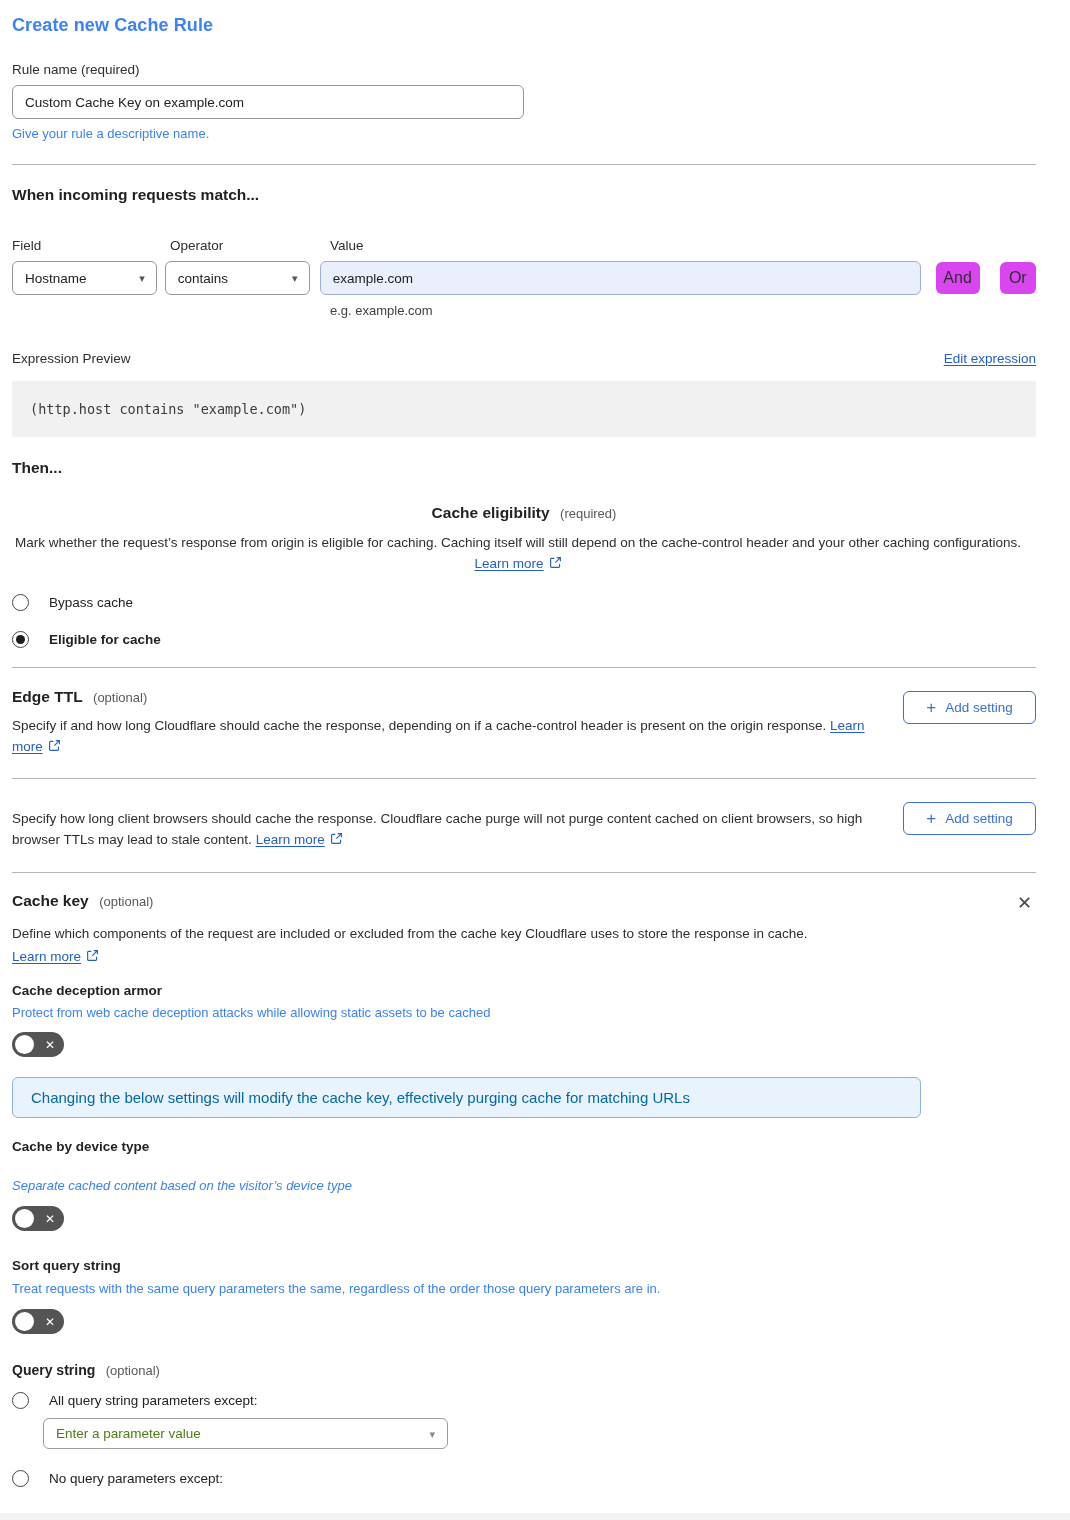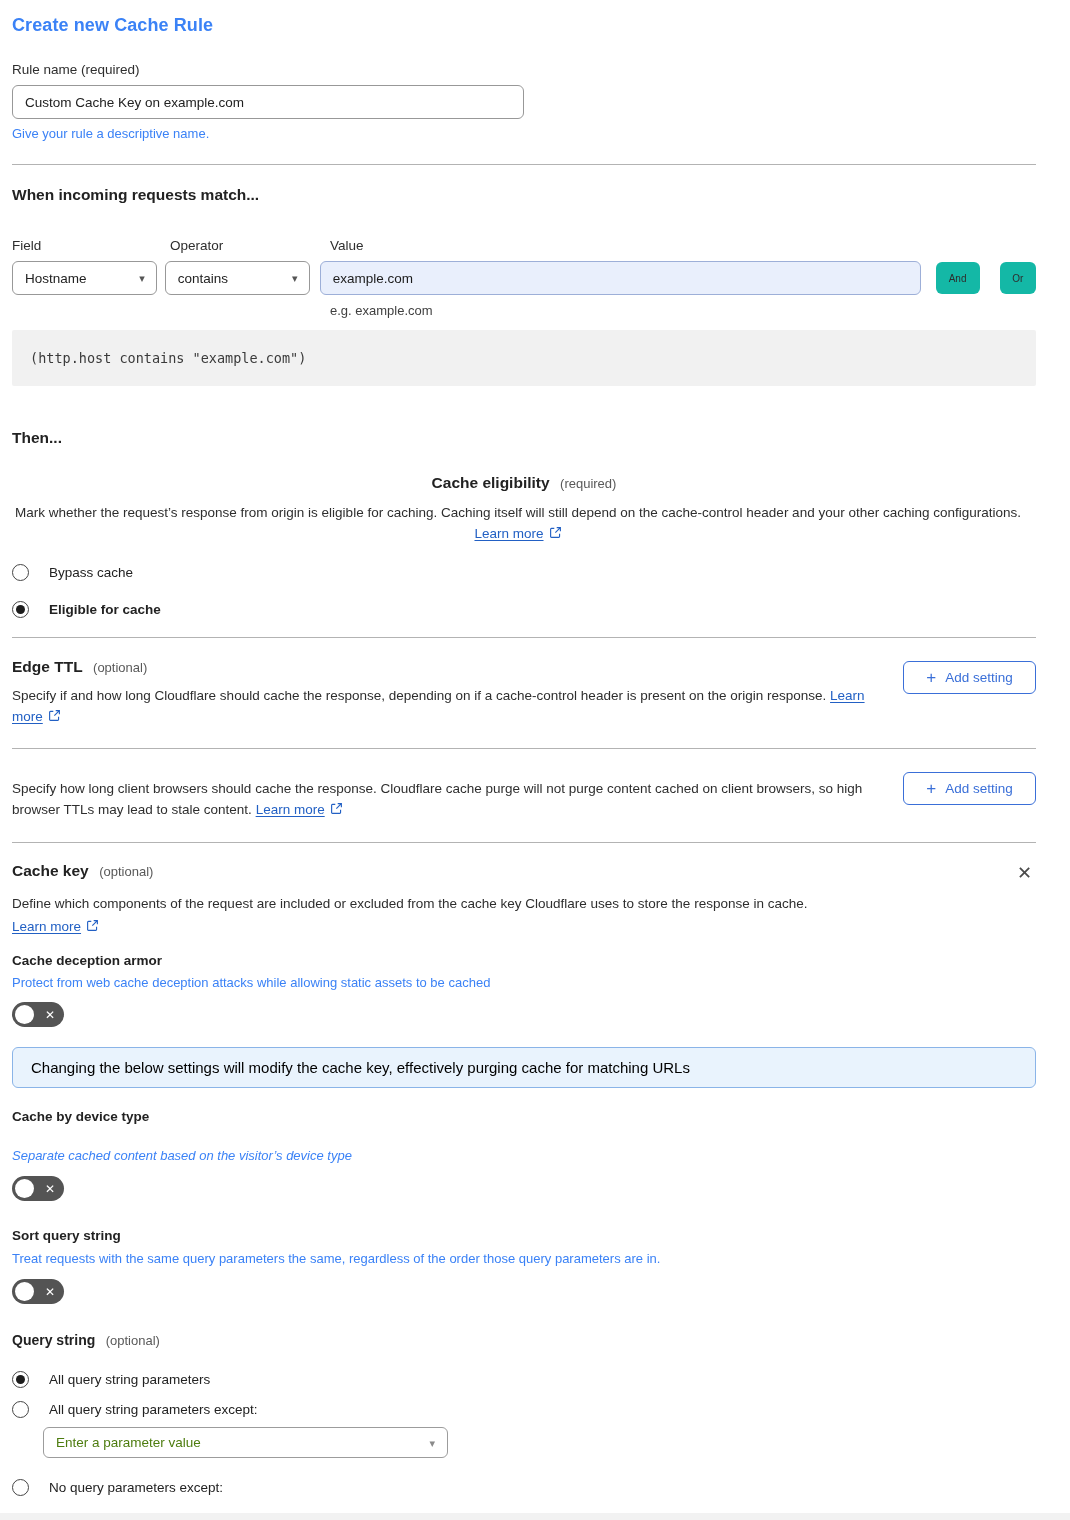--- a/index.html
+++ b/index.html
@@ -20,22 +20,22 @@
   .text-input { height:34px; border:1px solid #989898; border-radius:6px; background:#fff;
     font-size:13.5px; color:#222; padding:0 12px; font-family:"Liberation Sans", sans-serif; width:512px; }
 
   .controls-row { display:flex; align-items:center; margin-top:8px; }
   .select { position:relative; height:34px; border:1px solid #989898; border-radius:6px;
     background:#fff; display:flex; align-items:center; padding:0 12px; font-size:13.5px; color:#222; cursor:pointer; }
   .select .caret { position:absolute; right:11px; top:50%; transform:translateY(-45%);
     font-size:11px; color:#555; }
   .value-input { height:34px; width:626px; border:1px solid #9dafd8; border-radius:6px;
     background:#e9effc; font-size:13.5px; color:#1c1c1c; padding:0 12px; font-family:"Liberation Sans", sans-serif; }
-  .chip-btn { height:32px; border:none; border-radius:6px; background:#14b8a6; color:#2e2e2e;
-    font-size:10px; font-family:"Liberation Sans", sans-serif; cursor:pointer; }
+  .chip-btn { height:32px; border:none; border-radius:6px; background:#d946ef; color:#2e2e2e;
+    font-size:16px; font-family:"Liberation Sans", sans-serif; cursor:pointer; }
 
   .expr-row { display:flex; justify-content:space-between; align-items:flex-end; width:1024px; }
   .code-block { margin-top:12px; width:1024px; height:56px; background:#f1f1f1; border-radius:2px;
     display:flex; align-items:center; padding-left:18px;
     font-family:"DejaVu Sans Mono", monospace; font-size:13.5px; color:#3a3a3a; }
 
   .radio-row { display:flex; align-items:center; }
   .radio { width:17px; height:17px; border:1.5px solid #464646; border-radius:50%;
     display:inline-flex; align-items:center; justify-content:center; background:#fff; cursor:pointer; flex:none; }
   .radio.checked::after { content:""; width:9px; height:9px; border-radius:50%; background:#1d1d1d; }
@@ -47,22 +47,22 @@
     display:inline-flex; align-items:center; justify-content:center; gap:9px; padding:0 16px; }
   .add-btn .plus { font-size:17px; line-height:1; margin-top:-1px; }
 
   .close-x { font-size:18px; color:#4a4a4a; cursor:pointer; line-height:1; padding:2px 4px; font-weight:400; }
 
   .toggle { position:relative; width:52px; height:25px; border-radius:13px; background:#545454; cursor:pointer; }
   .toggle .knob { position:absolute; left:3px; top:3px; width:19px; height:19px; border-radius:50%; background:#fff; }
   .toggle .off-x { position:absolute; right:9px; top:50%; transform:translateY(-52%);
     color:#fff; font-size:12px; }
 
-  .notice { width:1024px; border:1px solid #8ab4e8; background:#e9f3fd; border-radius:6px;
-    padding:11px 18px; font-size:15px; color:#000000; }
+  .notice { width:909px; border:1px solid #8ab4e8; background:#e9f3fd; border-radius:6px;
+    padding:11px 18px; font-size:15px; color:#0369a1; }
 
   .param-select { position:relative; width:405px; height:31px; border:1px solid #9c9c9c; border-radius:6px;
     background:#fff; display:flex; align-items:center; padding:0 12px; cursor:pointer; }
   .param-select .placeholder { font-size:13.5px; color:#4d7c0f; }
   .param-select .caret { position:absolute; right:12px; top:50%; transform:translateY(-45%); font-size:11px; color:#8a8a8a; }
 
   .ext-icon { display:inline-block; vertical-align:-1px; margin-left:5px; }
   .bottom-strip { position:absolute; left:0; bottom:0; width:1070px; height:7px; background:#f2f2f2; }
 </style>
 </head>
@@ -97,26 +97,30 @@
       <span>contains</span>
       <span class="caret">▾</span>
     </div>
     <input class="value-input" style="margin-right: 15px;" value="example.com">
     <button class="chip-btn" style="width:46px; margin-right:20px;">And</button>
     <button class="chip-btn" style="width:38px;">Or</button>
   </div>
   <div class="small" style="margin-top:8px; margin-left:318px; color:#3f3f3f;">e.g. example.com</div>
 
   
+  <div class="expr-row" style="margin-top:30px;">
+    <div class="txt">Expression Preview</div>
+    <span class="txt link">Edit expression</span>
+  </div>
   <div class="code-block">
     <span>(http.host contains "example.com")</span>
   </div>
 
   
-  <div class="h2" style="margin-top:43px;">Then...</div>
+  <div class="h2" style="margin-top:22px;">Then...</div>
 
   
   <div style="margin-top:27px;text-align:center;">
     <div>
       <span class="h2">Cache eligibility</span>
       <span class="badge">(required)</span>
     </div>
     <div class="txt" style="margin-top:10px; max-width:1012px;">
       <span>Mark whether the request’s response from origin is eligible for caching. Caching itself will still depend on the cache-control header and your other caching configurations.</span>
       <span class="link">Learn more</span><span class="ext-icon"><svg width="13" height="13" viewBox="0 0 16 16" fill="none">
@@ -220,24 +224,20 @@
     <span class="knob"></span>
     <span class="off-x">✕</span>
   </div>
 
   
   <div style="margin-top:27px;">
     <span class="h3" style="font-size:14px;">Query string</span>
     <span class="badge">(optional)</span>
   </div>
 
-  <div class="radio-row" style="margin-top:22px;">
-    <span class="radio checked"></span>
-    <span class="radio-label">All query string parameters</span>
-  </div>
 
   <div class="radio-row" style="margin-top:13px;">
     <span class="radio"></span>
     <span class="radio-label">All query string parameters except:</span>
   </div>
   <div class="param-select" style="margin-top:9px; margin-left:31px;">
     <span class="placeholder">Enter a parameter value</span>
     <span class="caret">▾</span>
   </div>
 

